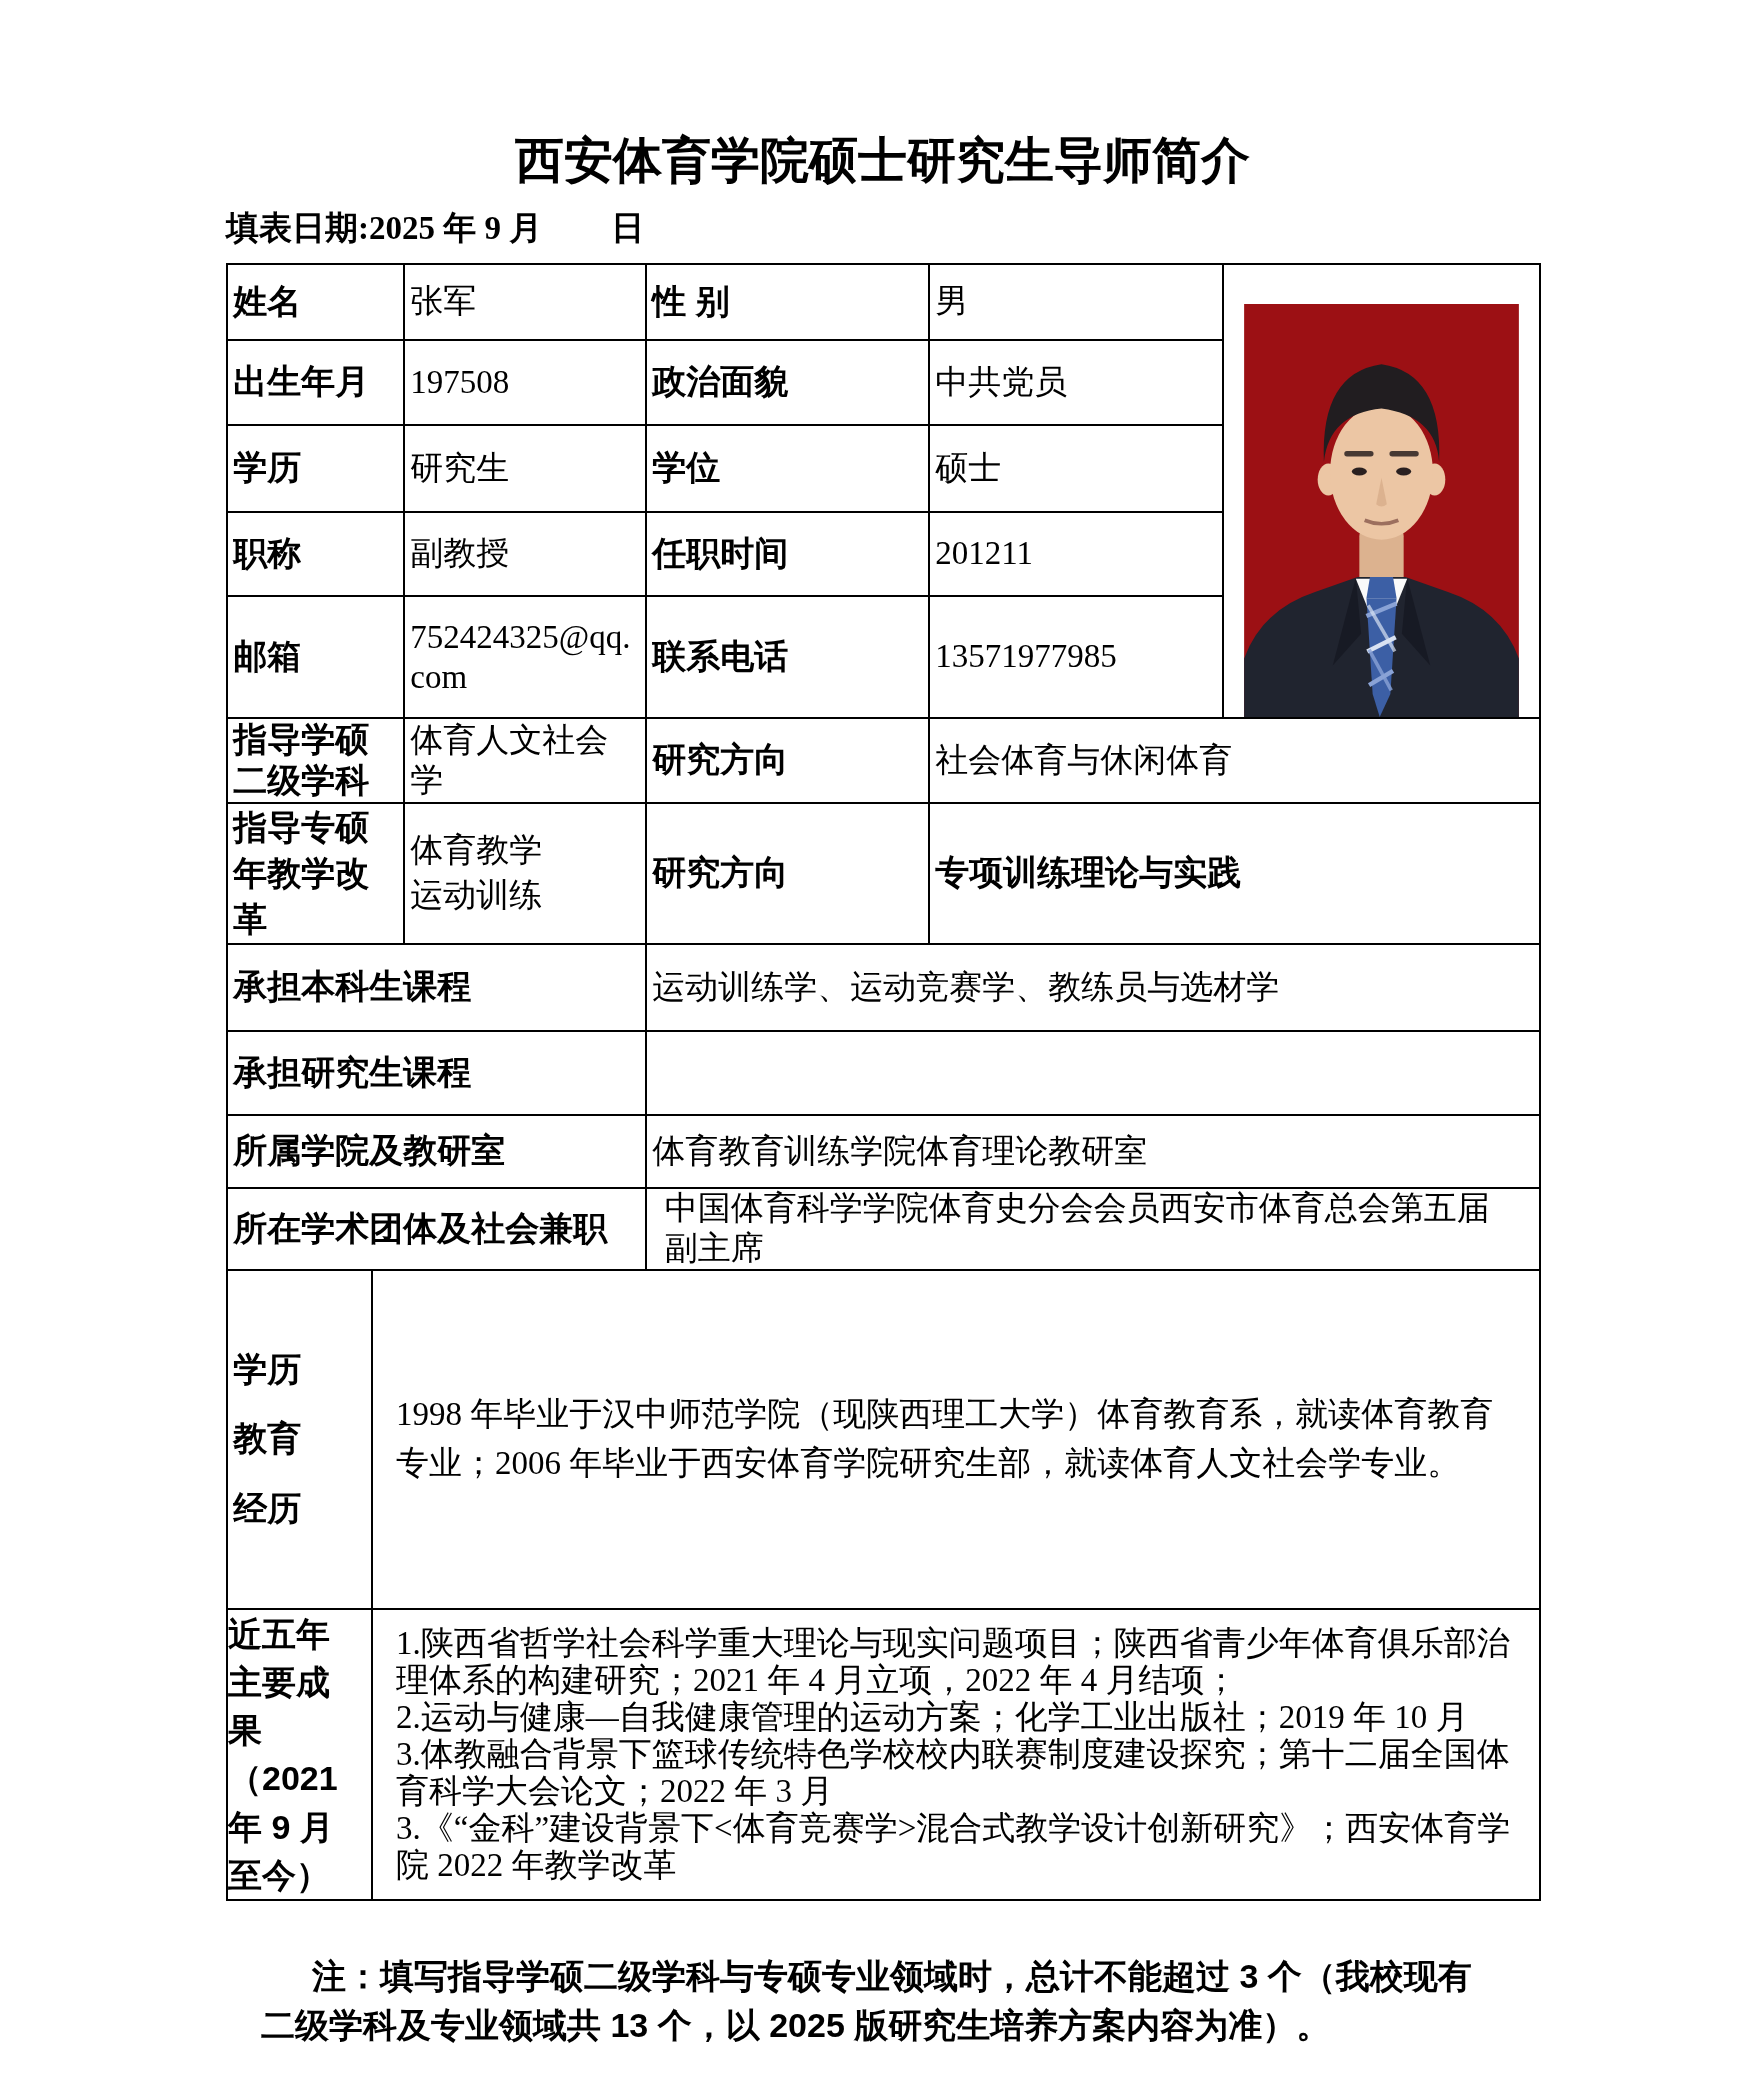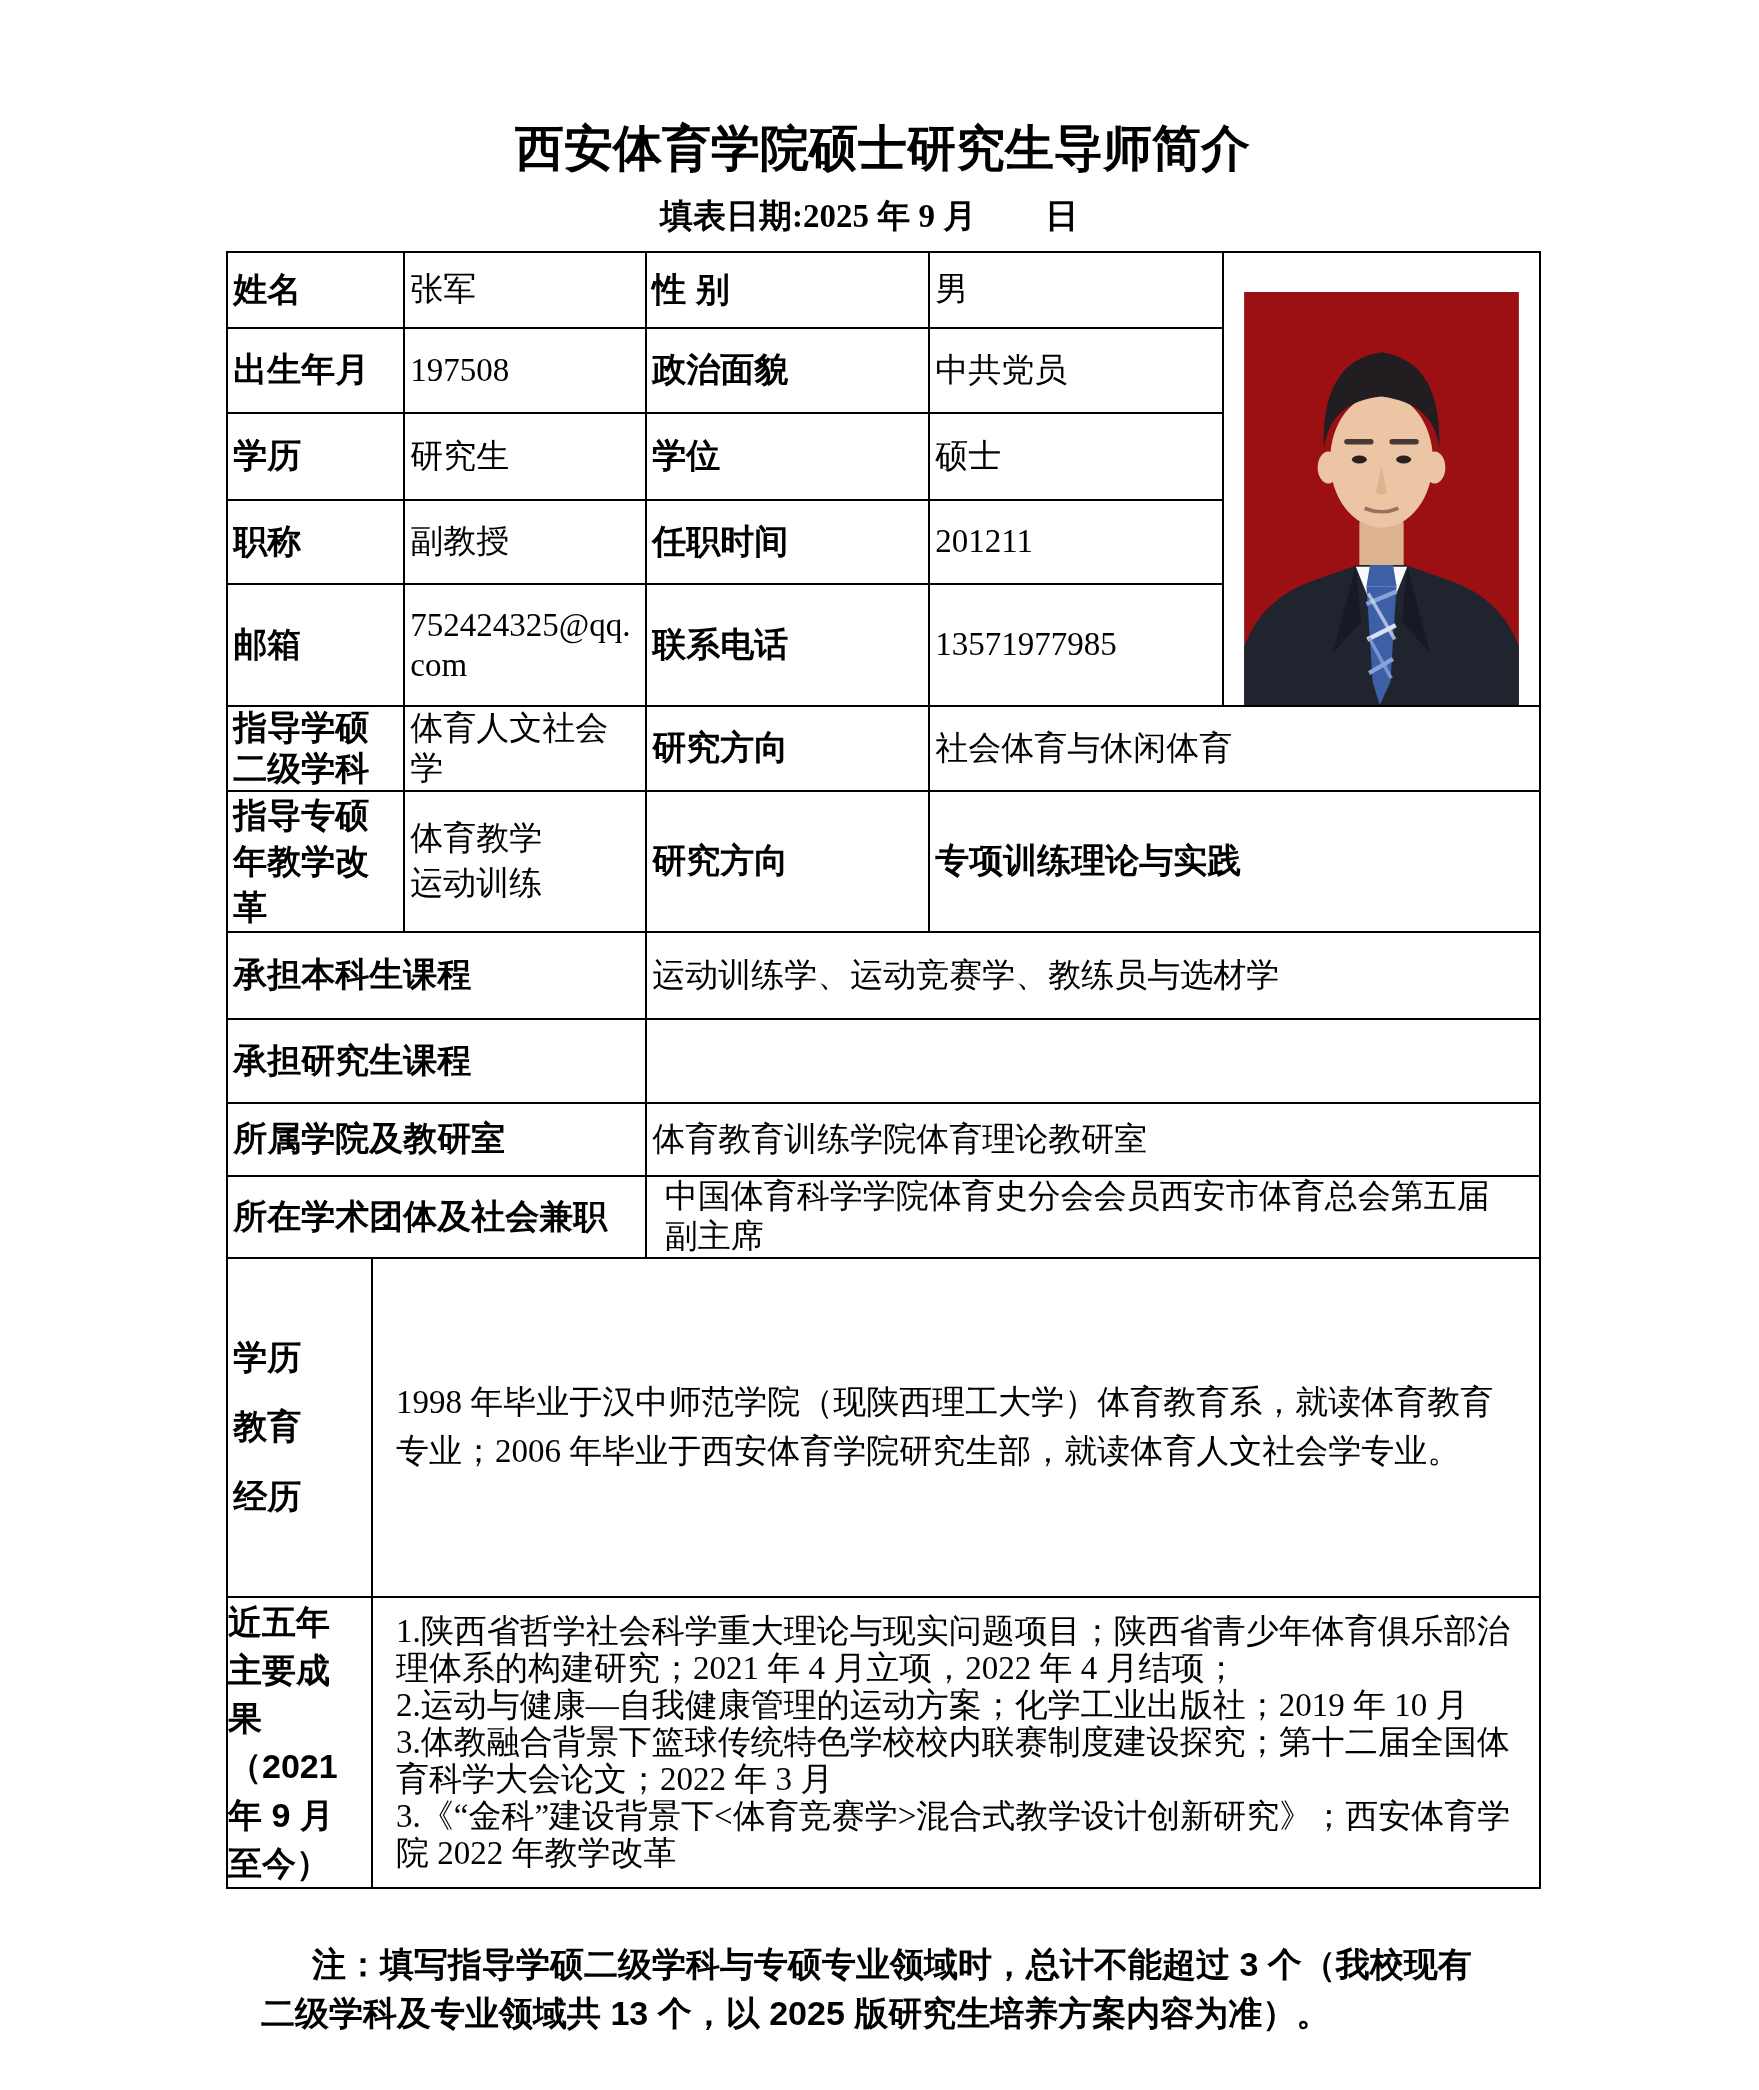--- a/index.html
+++ b/index.html
@@ -1,20 +1,20 @@
 <!DOCTYPE html>
 <html style="font-size:14px"><head>
 <meta charset="utf-8">
 <style>
   html,body{margin:0;padding:0;background:#ffffff;}
   body{width:1759px;height:2091px;position:relative;overflow:hidden;color:#000;}
-  .doc{position:absolute;left:226px;top:4px;width:1313px;}
+  .doc{position:absolute;left:226px;top:16px;width:1313px;}
   .title{margin-top:115px;font-family:"Liberation Sans",sans-serif;font-weight:bold;
          font-size:49px;line-height:1.2;text-align:center;}
-  .date-line{margin-top:19.5px;padding-right:26.6px;text-align:center;
+  .date-line{margin-top:19.5px;padding-right:26.6px;text-align:left;
              font-family:"Liberation Serif",serif;font-weight:bold;font-size:33px;line-height:1.2;}
   .date-day{display:inline-block;margin-left:69px;}
   table.main{border-collapse:collapse;table-layout:fixed;width:1313px;margin-top:14px;}
   table.main td{border:2.7px solid #000;padding:0 5.3px;text-align:left;vertical-align:middle;overflow:hidden;}
   .hei{font-family:"Liberation Sans",sans-serif;font-weight:bold;font-size:34px;}
   .song{font-family:"Liberation Serif",serif;font-weight:normal;font-size:33px;}
   .ln{display:block;}
   .lh-t .ln{line-height:1.22;}
   .lh-m .ln{line-height:1.36;}
   .lh-xl .ln{line-height:2.05;}

